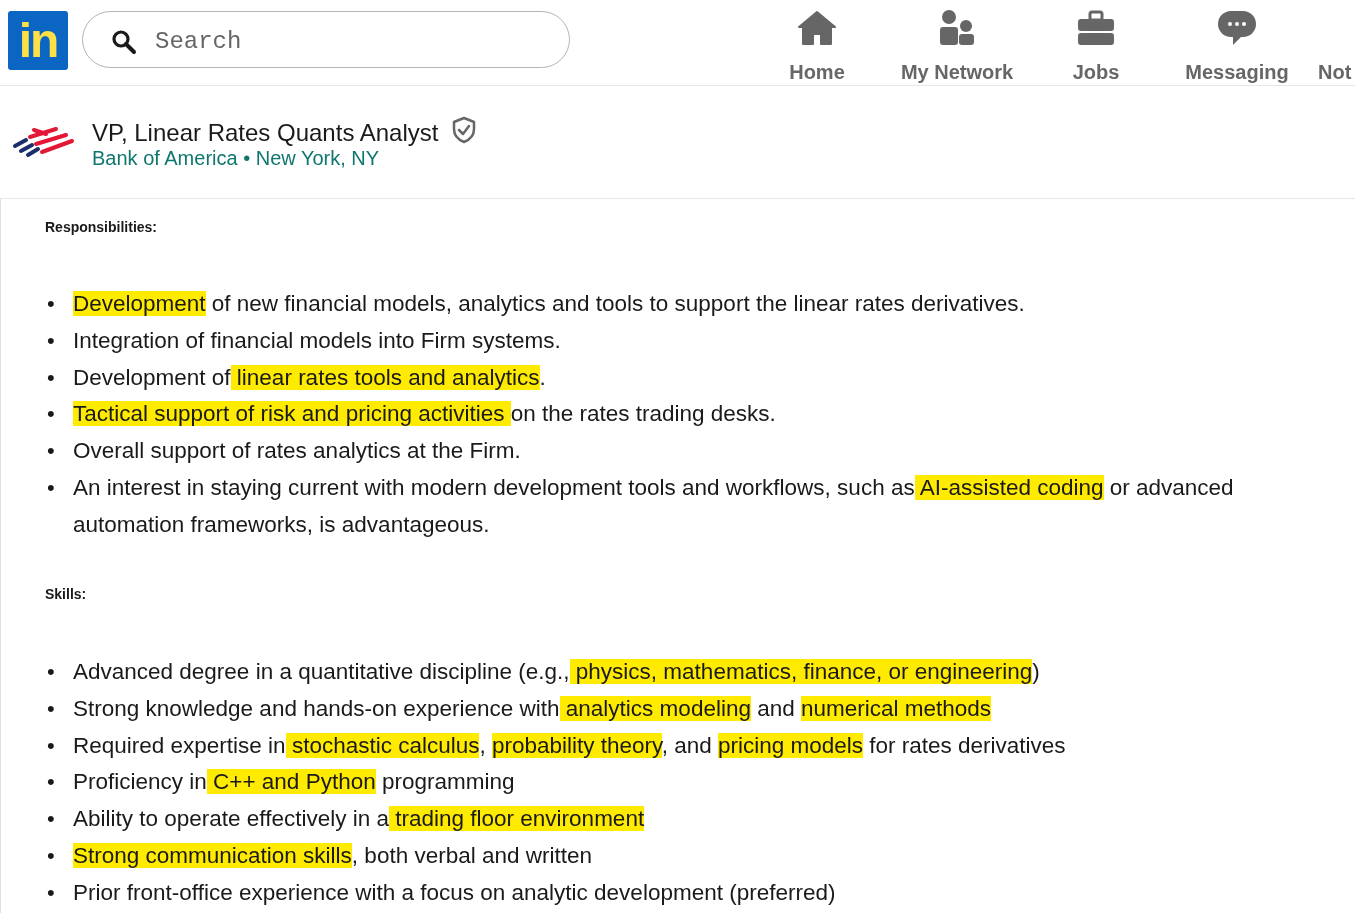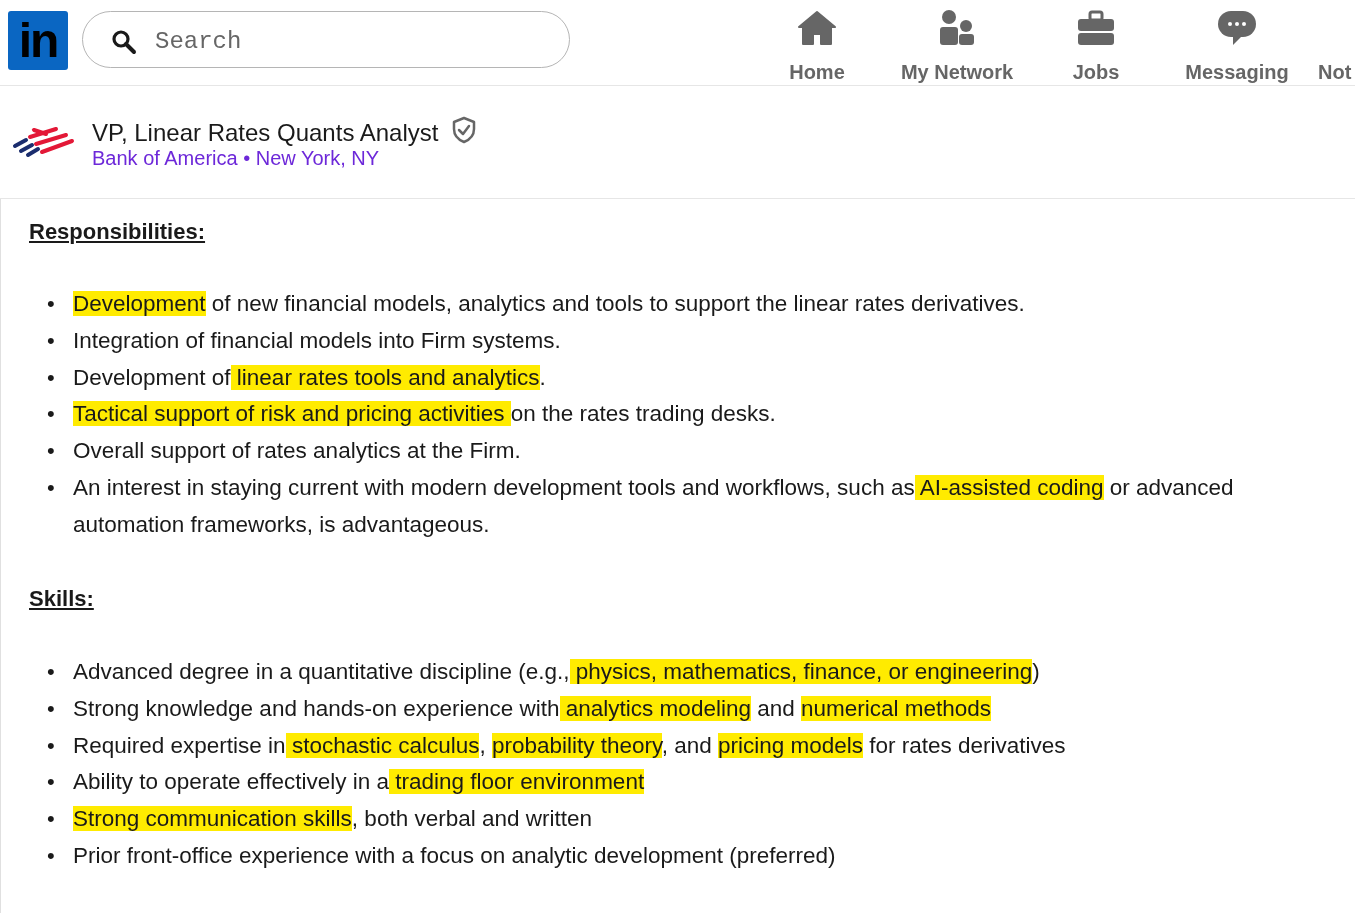--- a/index.html
+++ b/index.html
@@ -1,32 +1,32 @@
 <!DOCTYPE html>
 <html><head>
 <meta charset="utf-8">
 <style>
   html, body { margin:0; padding:0; }
   body { width:1355px; height:913px; overflow:hidden; background:#ffffff; font-family:"Liberation Sans", sans-serif; color:#1a1a1a; position:relative; }
   .topbar { position:absolute; left:0; top:0; width:1355px; height:85px; background:#fff; border-bottom:1px solid #e6e6e6; }
-  .logo { position:absolute; left:8px; top:11px; width:60px; height:59px; background:#0a66c2; border-radius:3px; color:#000000; font-family:"Liberation Sans", sans-serif; font-weight:bold; font-size:48px; line-height:59px; text-align:center; letter-spacing:-2px; }
+  .logo { position:absolute; left:8px; top:11px; width:60px; height:59px; background:#0a66c2; border-radius:3px; color:#fde047; font-family:"Liberation Sans", sans-serif; font-weight:bold; font-size:48px; line-height:59px; text-align:center; letter-spacing:-2px; }
   .search { position:absolute; left:82px; top:11px; width:488px; height:57px; border:1px solid #b5b5b5; border-radius:29px; box-sizing:border-box; }
   .search svg { position:absolute; left:28px; top:17px; }
   .search input { position:absolute; left:70px; top:10px; border:none; outline:none; font-size:24px; color:#555; background:transparent; width:380px; height:36px; font-family:Liberation Mono, monospace; }
   .search input::placeholder { color:#666; }
   .nav-item { position:absolute; top:6px; text-align:center; color:#666; font-size:20px; cursor:pointer; }
   .nav-item .ico { height:44px; display:flex; justify-content:center; align-items:center; }
   .nav-item .lbl { margin-top:11px; white-space:nowrap;font-weight:bold; }
   .header2 { position:absolute; left:0; top:86px; width:1355px; height:112px; border-bottom:1px solid #e6e6e6; }
   .company-logo { position:absolute; left:12px; top:124px; }
   .job-title { position:absolute; left:92px; top:116px; font-size:24px; color:#1a1a1a; white-space:nowrap; }
   .verified { display:inline-block; vertical-align:-3px; margin-left:6px; }
-  .subtitle { position:absolute; left:92px; top:147px; font-size:20px; color:#6d28d9; white-space:nowrap; }
+  .subtitle { position:absolute; left:92px; top:147px; font-size:20px; color:#0f766e; white-space:nowrap; }
   .content { position:absolute; left:0; top:199px; width:1355px; height:714px; border-left:1px solid #e0e0e0; box-sizing:border-box; }
-  .section-h { position:absolute; left:28px; font-size:22px; font-weight:bold; color:#1a1a1a;text-decoration:underline; }
+  .section-h { position:absolute; left:44px; font-size:14px; font-weight:bold; color:#1a1a1a; }
   ul.list { position:absolute; left:44px; margin:0; padding:0; list-style:none; width:1300px; }
   ul.list li { position:relative; padding-left:28px; font-size:22.5px; line-height:36.8px; color:#1a1a1a; }
   ul.list li::before { content:"•"; position:absolute; left:2px; top:0; font-size:22px; }
   mark { background:#ffeb00; color:#1a1a1a; padding:0; }
 </style>
 </head>
 <body>
 
 <div class="topbar">
   <div class="logo">in</div>
@@ -123,17 +123,18 @@
       <li><mark>Tactical support of risk and pricing activities </mark><span>on the rates trading desks.</span></li>
       <li><span>Overall support of rates analytics at the Firm.</span></li>
       <li><span>An interest in staying current with modern development tools and workflows, such as</span><mark> AI-assisted coding</mark><span> or advanced automation frameworks, is advantageous.</span></li>
     </ul>
 
   <div class="section-h" style="top:387px;">Skills:</div>
   <ul class="list" id="skills-list" style="top:455px;">
       <li><span>Advanced degree in a quantitative discipline (e.g.,</span><mark> physics, mathematics, finance, or engineering</mark><span>)</span></li>
       <li><span>Strong knowledge and hands-on experience with</span><mark> analytics modeling</mark><span> and </span><mark>numerical methods</mark></li>
       <li><span>Required expertise in</span><mark> stochastic calculus</mark><span>, </span><mark>probability theory</mark><span>, and </span><mark>pricing models</mark><span> for rates derivatives</span></li>
+      <li><span>Proficiency in</span><mark> C++ and Python</mark><span> programming</span></li>
       <li><span>Ability to operate effectively in a</span><mark> trading floor environment  </mark></li>
       <li><mark> Strong communication skills</mark><span>, both verbal and written</span></li>
       <li><span>Prior front-office experience with a focus on analytic development (preferred)</span></li>
     </ul>
 </div>
 
 </body></html>

